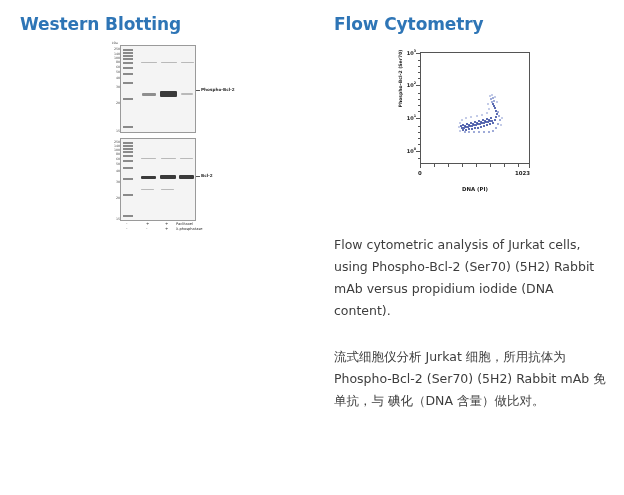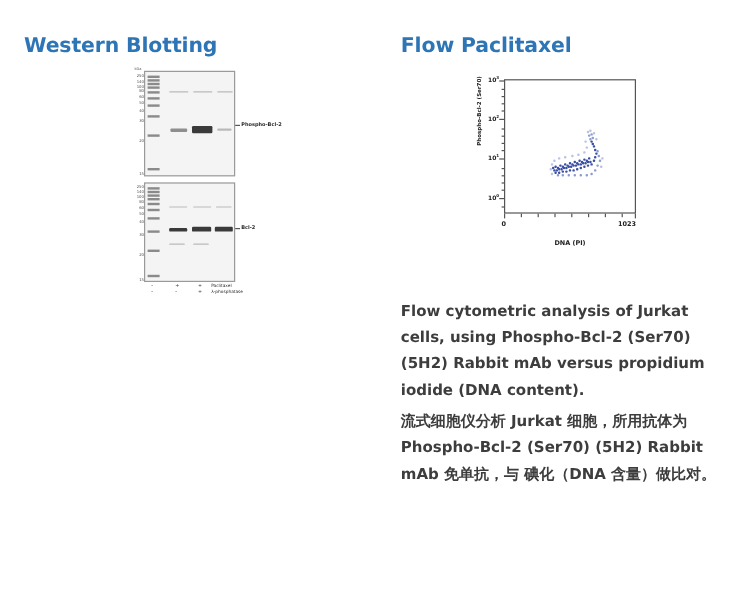--- a/index.html
+++ b/index.html
@@ -14,21 +14,21 @@
     color: #333333;
     overflow: hidden;
   }
   .page {
     position: relative;
     width: 624px;
     height: 495px;
   }
   .col {
     position: absolute;
-    top: 14px;
+    top: 0;
     width: 312px;
     height: 463px;
     box-sizing: border-box;
   }
   .col-left  { left: 0; padding-left: 20px; padding-right: 8px; }
   .col-right { left: 312px; padding-left: 22px; padding-right: 8px; }
 
   .section-title {
     font-family: "DejaVu Sans", "Liberation Sans", sans-serif;
     font-size: 17px;
@@ -226,23 +226,23 @@
 
   
   .caption {
     font-family: "DejaVu Sans", "Liberation Sans", sans-serif;
     font-size: 12.5px;
     line-height: 22px;
     color: #3d3d3d;
     margin: 0;
   }
   .caption.en { margin-top: 2px; }
-  .caption.zh { margin-top: 4px; }
+  .caption.zh { margin-top: 24px; }
   .col-left .caption { width: 286px; }
-  .col-right .caption { width: 272px; font-weight: bold; }
+  .col-right .caption { width: 272px; }
 </style>
 </head>
 <body>
 
 <div class="page">
 
   <div class="col col-left">
 
     <h2 class="section-title">Western Blotting</h2>
 
@@ -344,21 +344,21 @@
         </div>
 
       </div>
     </div>
 
 
   </div>
 
   <div class="col col-right">
 
-    <h2 class="section-title">Flow Paclitaxel</h2>
+    <h2 class="section-title">Flow Cytometry</h2>
 
     <div class="figure-wrap">
       <div class="flow">
 
         <div class="y-axis-title">Phospho-Bcl-2 (Ser70)</div>
 
         <div class="y-tick-label" style="left:8px; top:3px;  width:26px; text-align:right;">10<sup>3</sup></div>
         <div class="y-tick-label" style="left:8px; top:35px; width:26px; text-align:right;">10<sup>2</sup></div>
         <div class="y-tick-label" style="left:8px; top:68px; width:26px; text-align:right;">10<sup>1</sup></div>
         <div class="y-tick-label" style="left:8px; top:101px; width:26px; text-align:right;">10<sup>0</sup></div>

